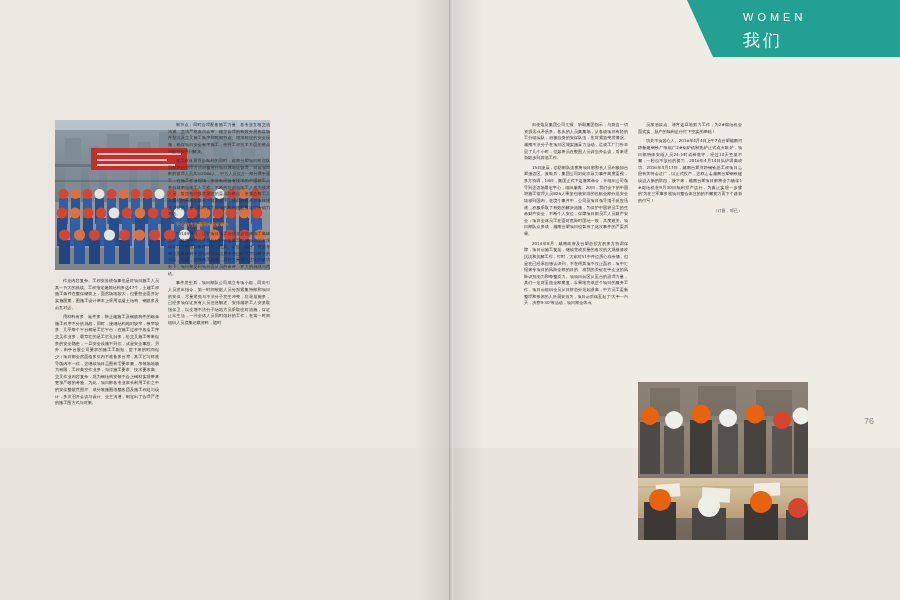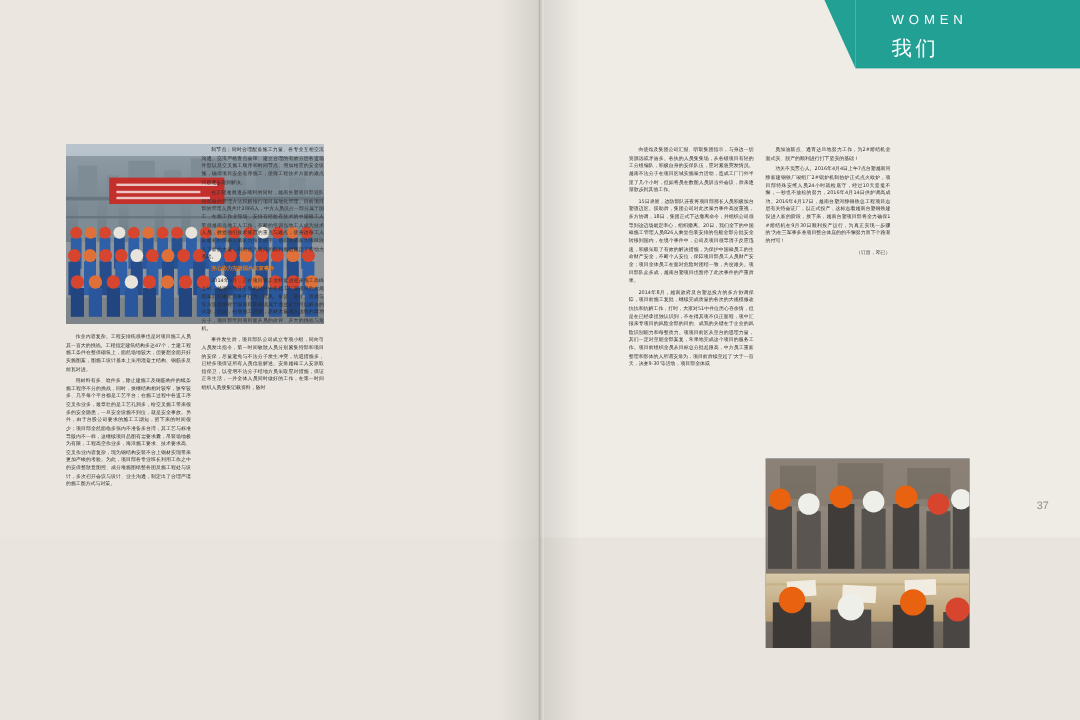--- a/index.html
+++ b/index.html
@@ -324,17 +324,17 @@
           <rect x="54" y="126" width="34" height="32" fill="#4a4643"></rect>
             <circle cx="71" cy="124" r="11" fill="#efefe9"></circle>
           <rect x="106" y="122" width="34" height="36" fill="#3b3835"></rect>
             <circle cx="123" cy="120" r="11" fill="#e8620f"></circle>
           <rect x="148" y="128" width="22" height="30" fill="#4a4643"></rect>
             <circle cx="160" cy="126" r="10" fill="#d8452f"></circle>
         </g>
       </svg>
     </div>
 
-    <div class="folio">37</div>
+    <div class="folio">76</div>
   </div>
 
   <div class="gutter"></div>
 </div>
 
 </body></html>

